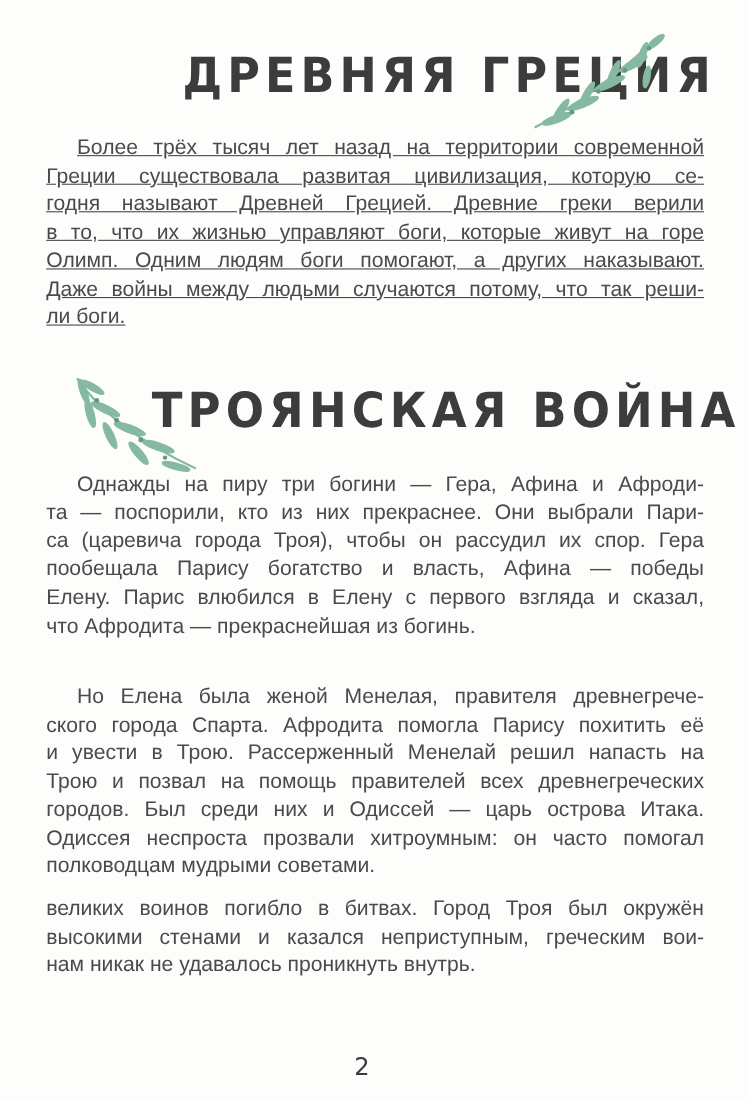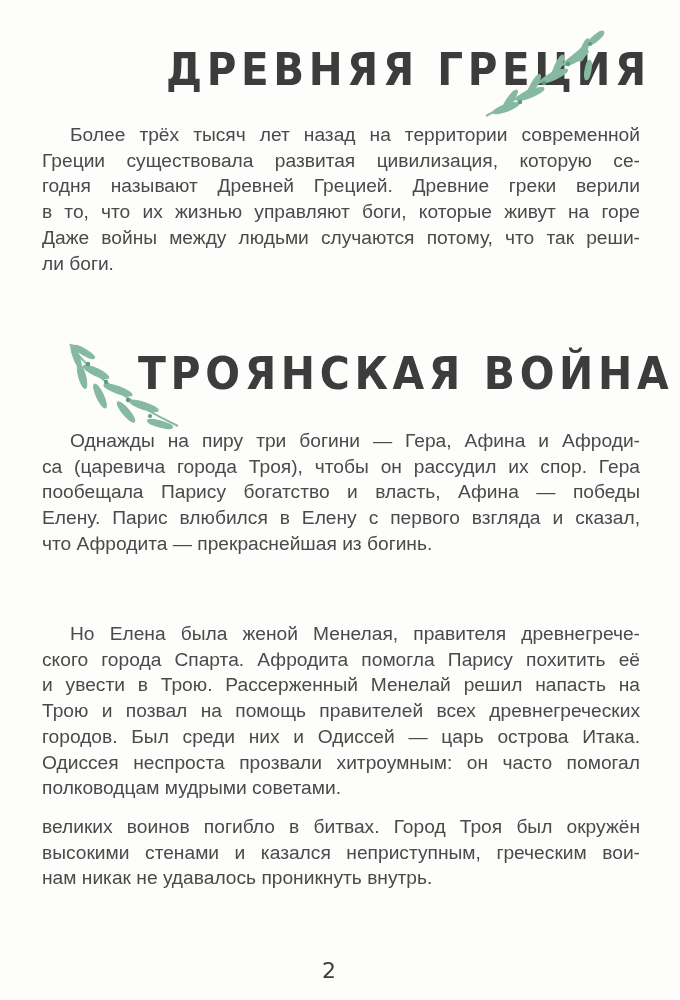--- a/index.html
+++ b/index.html
@@ -30,21 +30,21 @@
       left: 42px;
       width: 598px;
       font-size: 19.2px;
       line-height: 25.7px;
       text-align: justify;
       color: #4a4a4a;
     }
     .para .line { display: block; text-align-last: justify; white-space: nowrap; }
     .para .line.last { text-align-last: left; }
     .para .line.indent { padding-left: 28px; }
-    #p1 { top: 122px; }
+    #p1 { top: 122px; text-decoration: underline; }
     #p2 { top: 428px; }
     #p3 { top: 621px; }
     #p4 { top: 814px; }
     #page-num {
       position: absolute;
       left: 322px; top: 958px;
       font-size: 22px;
       font-family: "DejaVu Sans", sans-serif;
       color: #3c3c3c;
     }
@@ -72,20 +72,21 @@
     <circle cx="88" cy="36" r="2.2" fill="#5f9a80" stroke="none"></circle>
     <circle cx="110" cy="16" r="2" fill="#5f9a80" stroke="none"></circle>
   </g>
 </svg>
 
 <div id="p1" class="para">
   <span class="line indent">Более трёх тысяч лет назад на территории современной</span>
   <span class="line">Греции существовала развитая цивилизация, которую се-</span>
   <span class="line">годня называют Древней Грецией. Древние греки верили</span>
   <span class="line">в то, что их жизнью управляют боги, которые живут на горе</span>
+  <span class="line">Олимп. Одним людям боги помогают, а других наказывают.</span>
   <span class="line">Даже войны между людьми случаются потому, что так реши-</span>
   <span class="line last">ли боги.</span>
 </div>
 
 <svg id="branch2" class="branch" viewBox="0 0 120 90">
   <g fill="#86b9a1" stroke="#86b9a1">
     <path d="M8 4 Q40 50 116 86" fill="none" stroke-width="2"></path>
     <ellipse cx="14" cy="16" rx="12" ry="3" transform="rotate(70 14 16)"></ellipse>
     <ellipse cx="22" cy="12" rx="12" ry="3" transform="rotate(30 22 12)"></ellipse>
     <ellipse cx="20" cy="36" rx="13" ry="3.5" transform="rotate(75 20 36)"></ellipse>
@@ -99,20 +100,21 @@
     <circle cx="44" cy="42" r="2.2" fill="#5f9a80" stroke="none"></circle>
     <circle cx="66" cy="60" r="2.2" fill="#5f9a80" stroke="none"></circle>
     <circle cx="88" cy="76" r="2" fill="#5f9a80" stroke="none"></circle>
   </g>
 </svg>
 
 <div id="h2" class="heading">Троянская война</div>
 
 <div id="p2" class="para">
   <span class="line indent">Однажды на пиру три богини — Гера, Афина и Афроди-</span>
+  <span class="line">та — поспорили, кто из них прекраснее. Они выбрали Пари-</span>
   <span class="line">са (царевича города Троя), чтобы он рассудил их спор. Гера</span>
   <span class="line">пообещала Парису богатство и власть, Афина — победы</span>
   <span class="line">Елену. Парис влюбился в Елену с первого взгляда и сказал,</span>
   <span class="line last">что Афродита — прекраснейшая из богинь.</span>
 </div>
 
 <div id="p3" class="para">
   <span class="line indent">Но Елена была женой Менелая, правителя древнегрече-</span>
   <span class="line">ского города Спарта. Афродита помогла Парису похитить её</span>
   <span class="line">и увести в Трою. Рассерженный Менелай решил напасть на</span>

